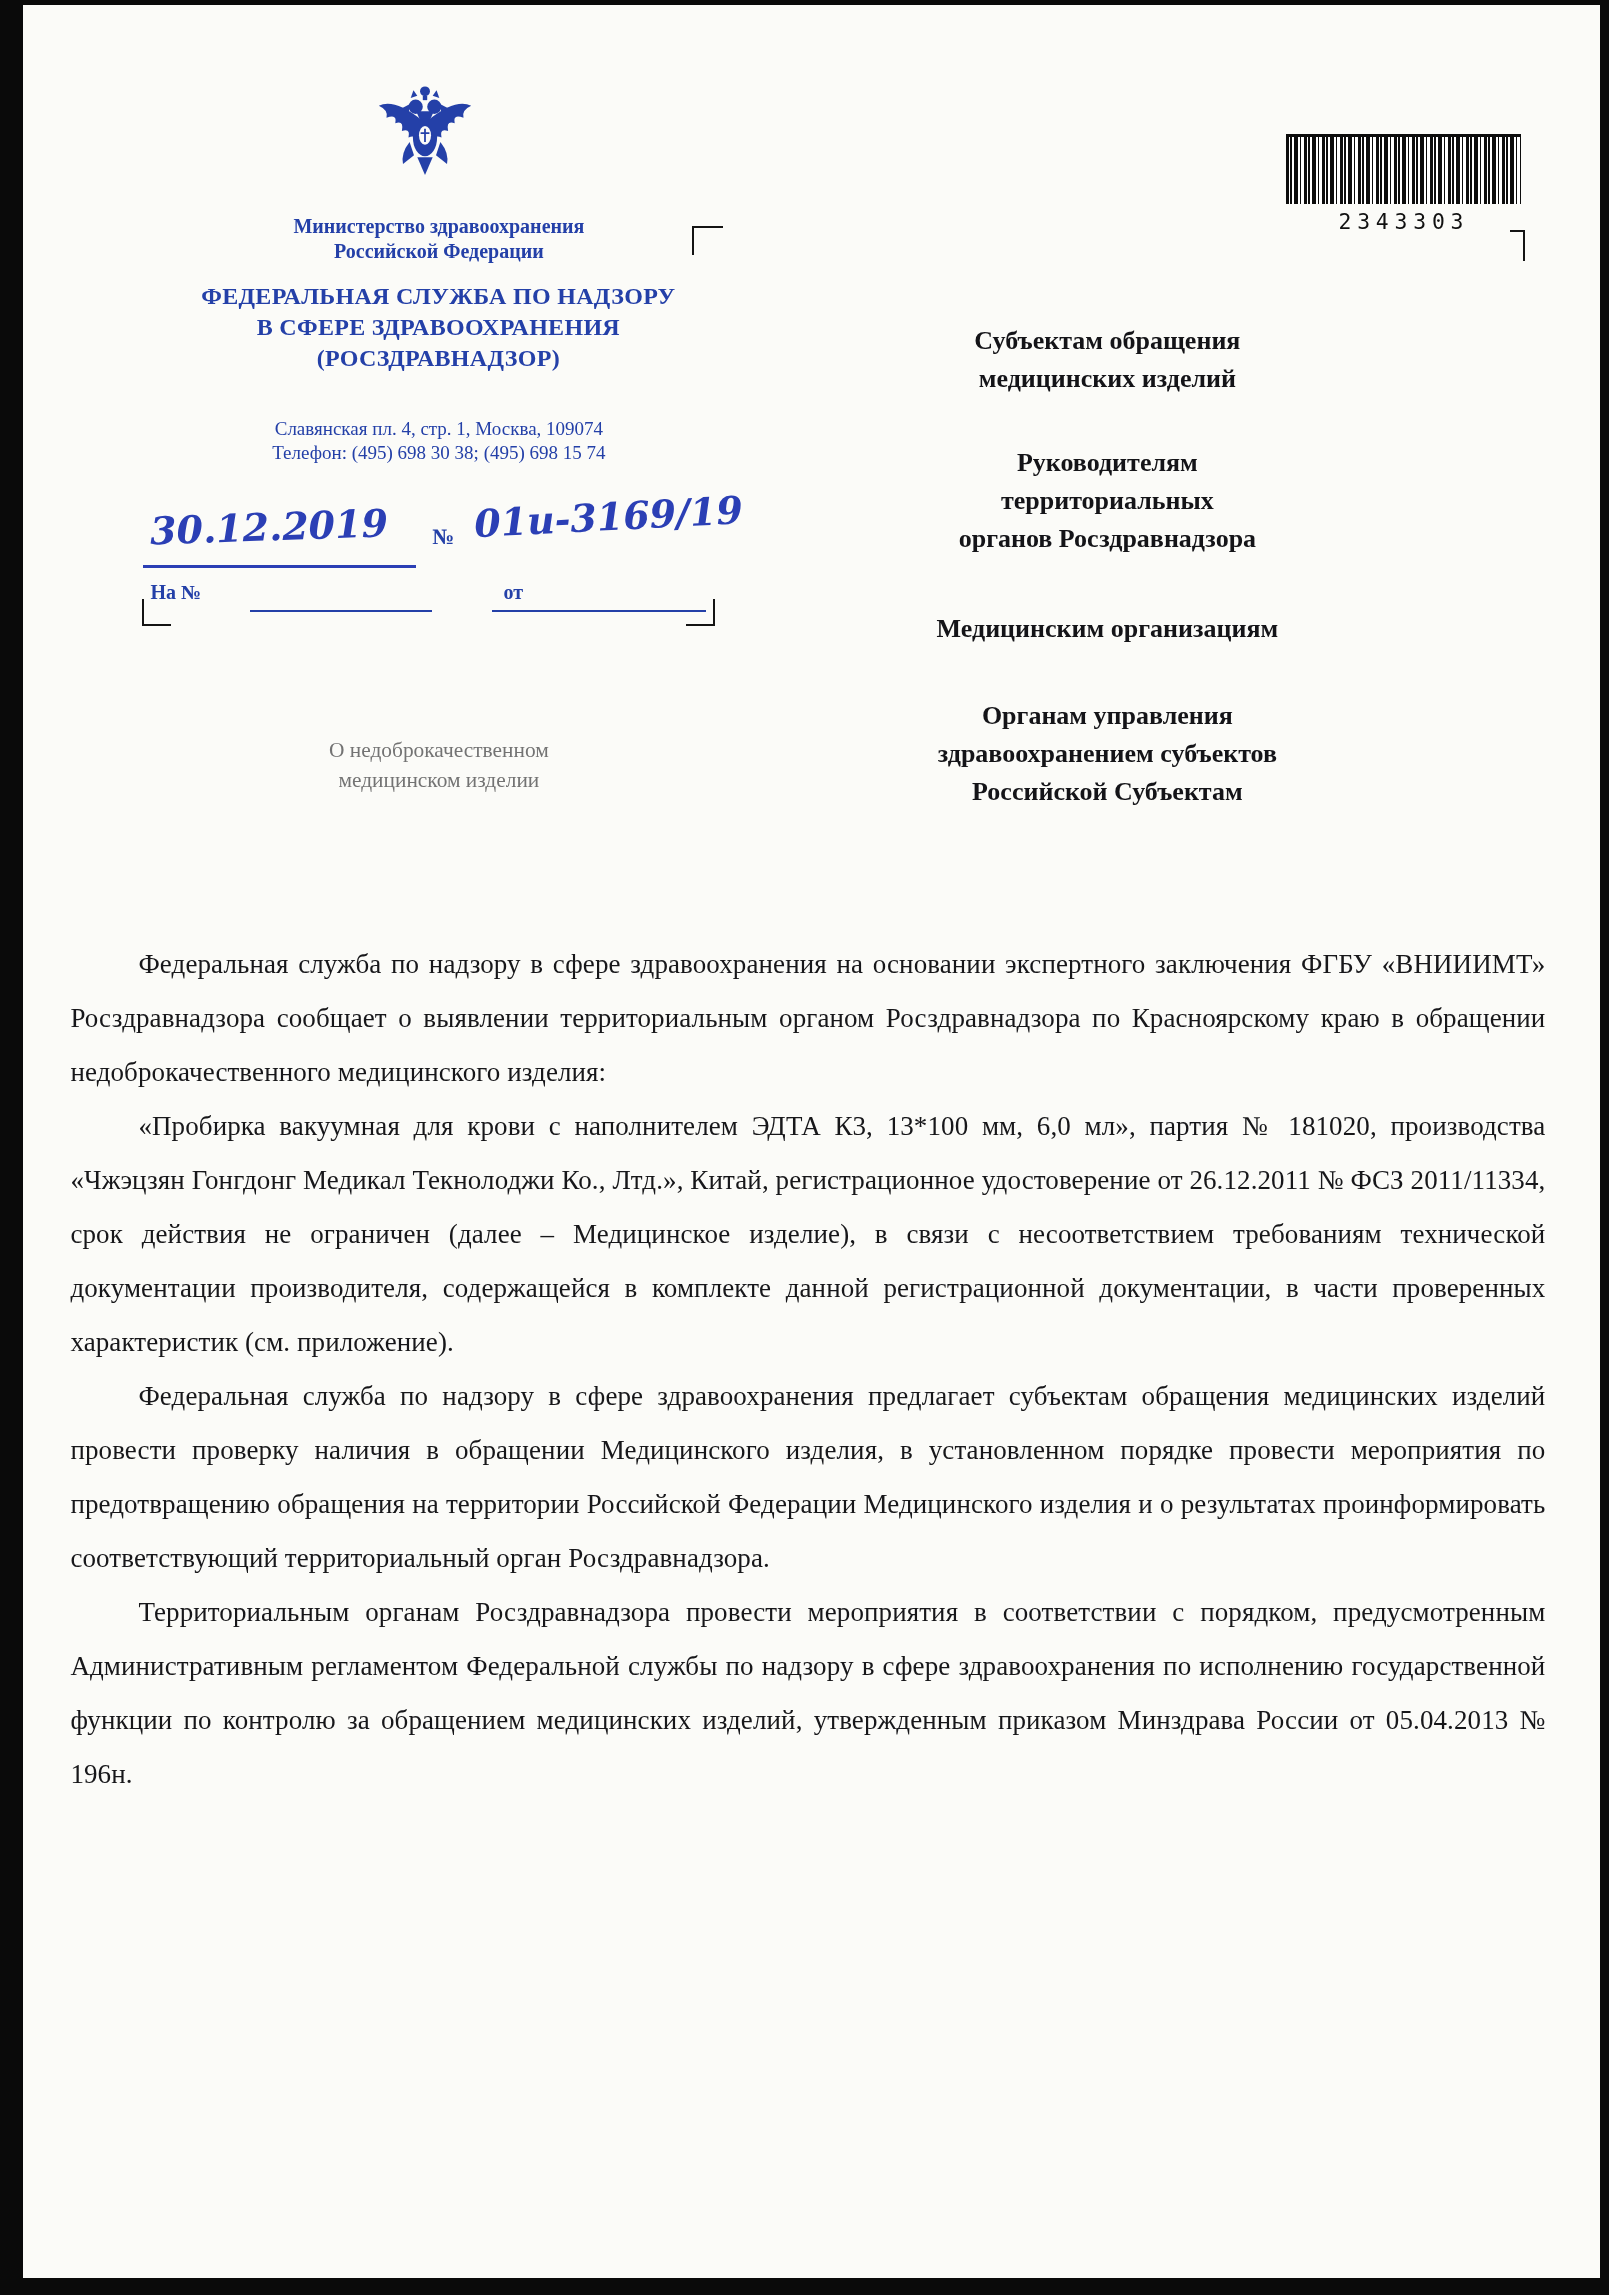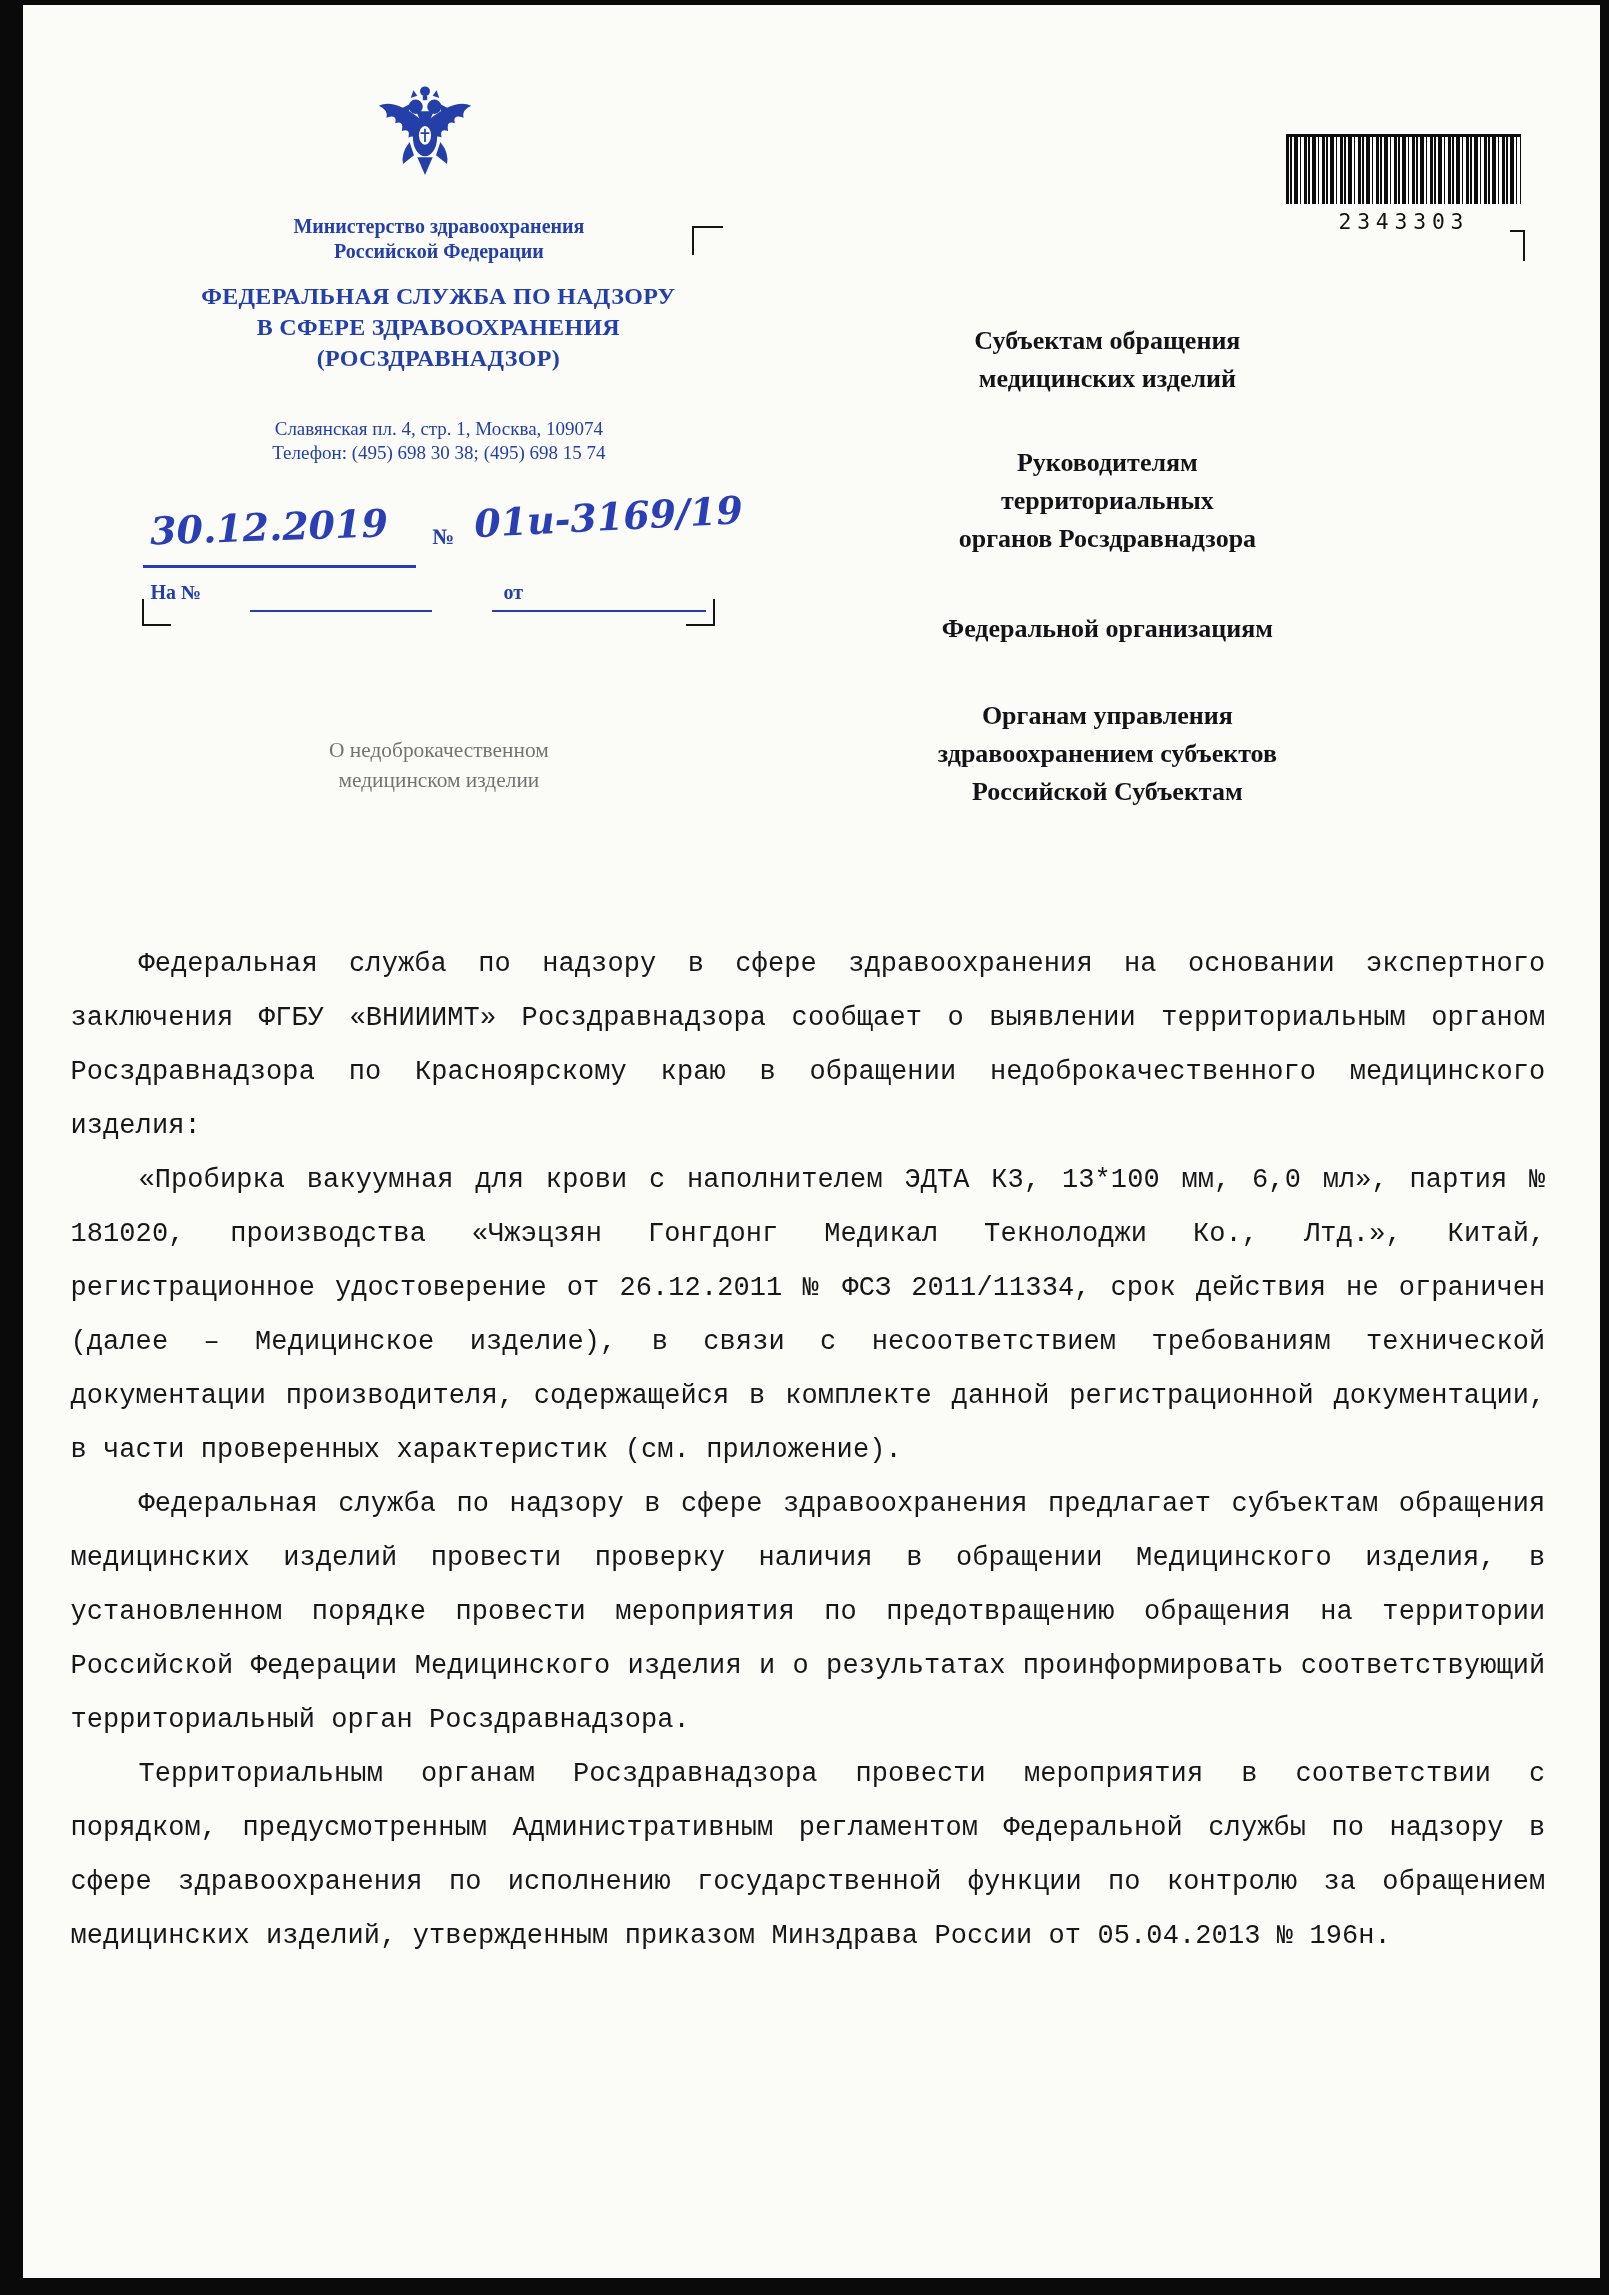--- a/index.html
+++ b/index.html
@@ -50,21 +50,21 @@
     border-top:3.9px solid #0c0c0c;}
   .barcode-number{position:absolute;left:0;top:75px;width:235px;text-align:center;
     font-family:"DejaVu Sans Mono",monospace;font-size:21.4px;letter-spacing:5.8px;color:#111;}
   .recipient{position:absolute;left:844px;width:480px;text-align:center;font-size:26px;font-weight:bold;line-height:38px;color:#141418;}
   .r1{top:317px;}
   .r2{top:439px;}
   .r3{top:605px;}
   .r4{top:692px;}
 
   .body-text{left:47px;top:932px;width:1475px;}
-  .body-text p{margin:0;font-size:27px;line-height:54px;color:var(--body-ink);text-align:justify;text-indent:68px;letter-spacing:0.1px;font-family:Liberation Mono, monospace;}
+  .body-text p{margin:0;font-size:27px;line-height:54px;color:var(--body-ink);text-align:justify;text-indent:68px;letter-spacing:0.1px;}
 </style>
 </head>
 <body>
 
 <div class="scan">
   <div class="page">
 
     <svg class="abs emblem" viewBox="0 0 100 123" aria-hidden="true">
       <g fill="#2440a8">
         <path d="M47 46 Q22 26 8 33 Q17 37 15 44 Q25 40 23 49 Q31 46 29 56 Q37 53 35 62 Q42 59 41 66 L47 61 Z"></path>
@@ -116,21 +116,21 @@
     <div class="abs barcode">
       <div class="barcode-bars"></div>
       <div class="barcode-number">2343303</div>
     </div>
 
     <div class="abs recipient r2 pre">Руководителям
 территориальных
 органов Росздравнадзора</div>
     <div class="abs recipient r1 pre">Субъектам обращения
 медицинских изделий</div>
-    <div class="abs recipient r3 pre">Федеральной организациям</div>
+    <div class="abs recipient r3 pre">Медицинским организациям</div>
     <div class="abs recipient r4 pre">Органам управления
 здравоохранением субъектов
 Российской Субъектам</div>
 
     <div class="abs body-text">
       <p>Федеральная служба по надзору в сфере здравоохранения на основании экспертного заключения ФГБУ «ВНИИИМТ» Росздравнадзора сообщает о выявлении территориальным органом Росздравнадзора по Красноярскому краю в обращении недоброкачественного медицинского изделия:</p>
       <p>«Пробирка вакуумная для крови с наполнителем ЭДТА К3, 13*100 мм, 6,0 мл», партия № 181020, производства «Чжэцзян Гонгдонг Медикал Текнолоджи Ко., Лтд.», Китай, регистрационное удостоверение от 26.12.2011 № ФСЗ 2011/11334, срок действия не ограничен (далее – Медицинское изделие), в связи с несоответствием требованиям технической документации производителя, содержащейся в комплекте данной регистрационной документации, в части проверенных характеристик (см. приложение).</p>
       <p>Федеральная служба по надзору в сфере здравоохранения предлагает субъектам обращения медицинских изделий провести проверку наличия в обращении Медицинского изделия, в установленном порядке провести мероприятия по предотвращению обращения на территории Российской Федерации Медицинского изделия и о результатах проинформировать соответствующий территориальный орган Росздравнадзора.</p>
       <p>Территориальным органам Росздравнадзора провести мероприятия в соответствии с порядком, предусмотренным Административным регламентом Федеральной службы по надзору в сфере здравоохранения по исполнению государственной функции по контролю за обращением медицинских изделий, утвержденным приказом Минздрава России от 05.04.2013 № 196н.</p>
     </div>

